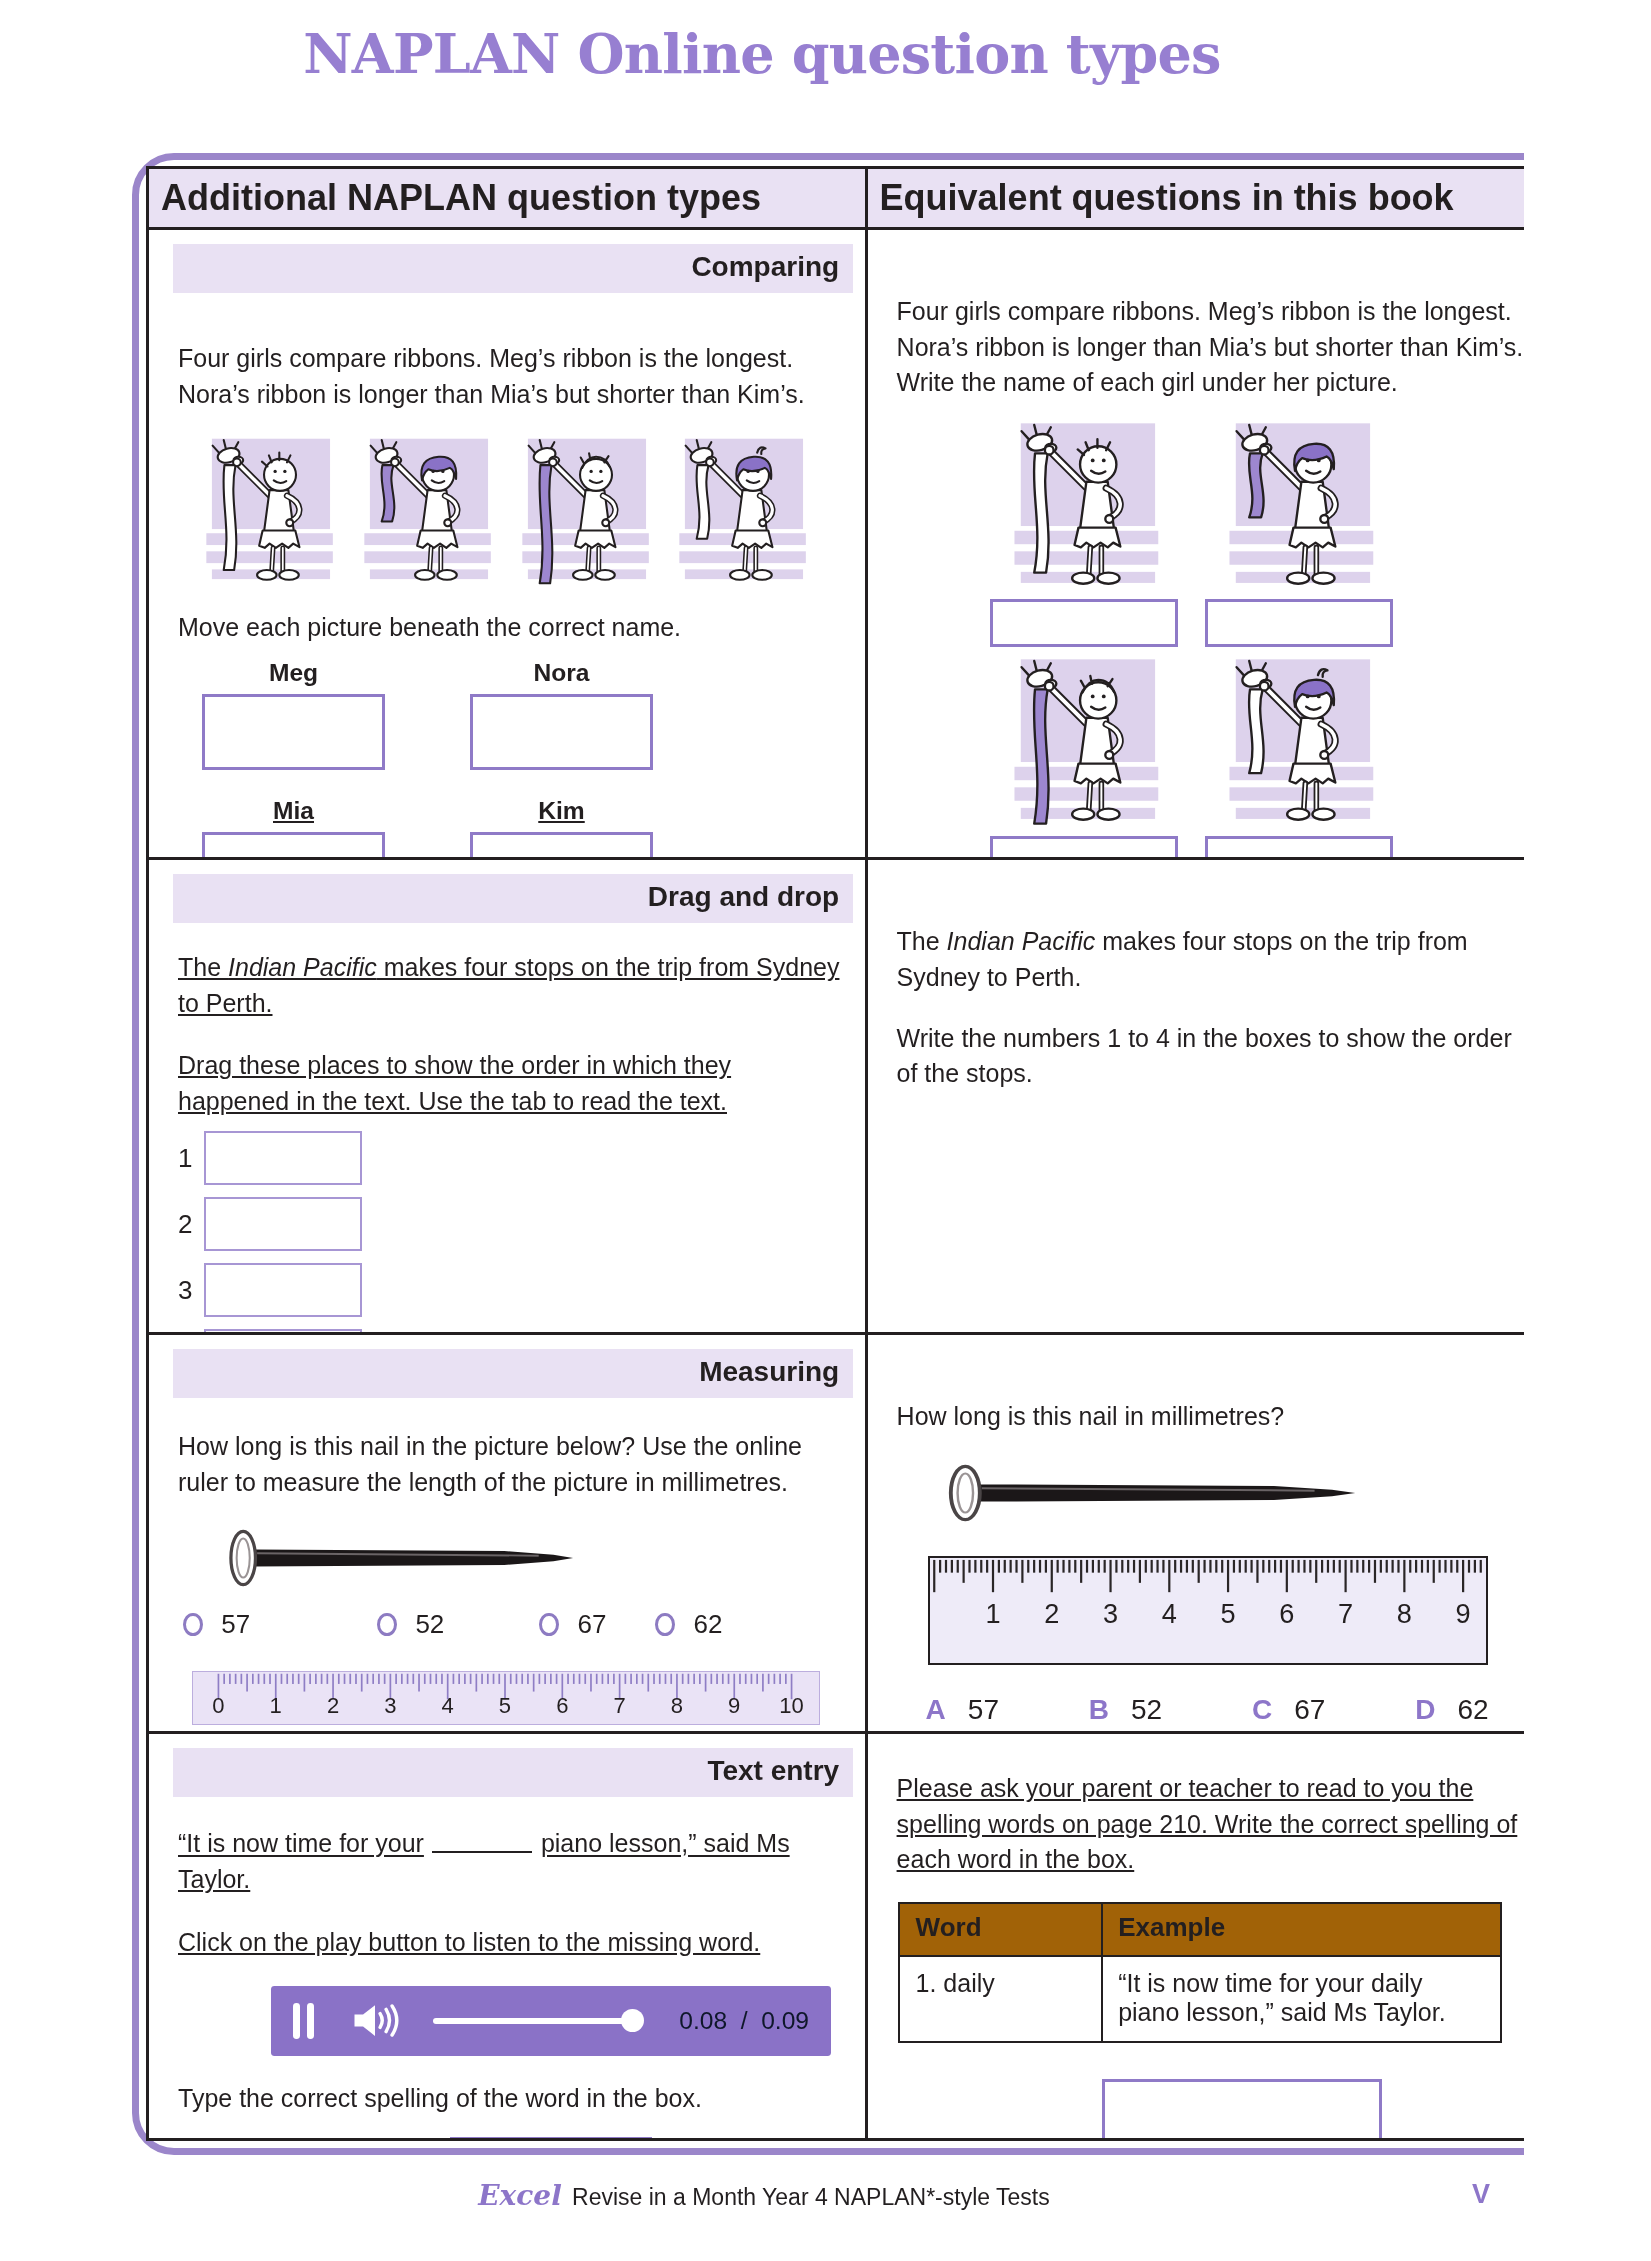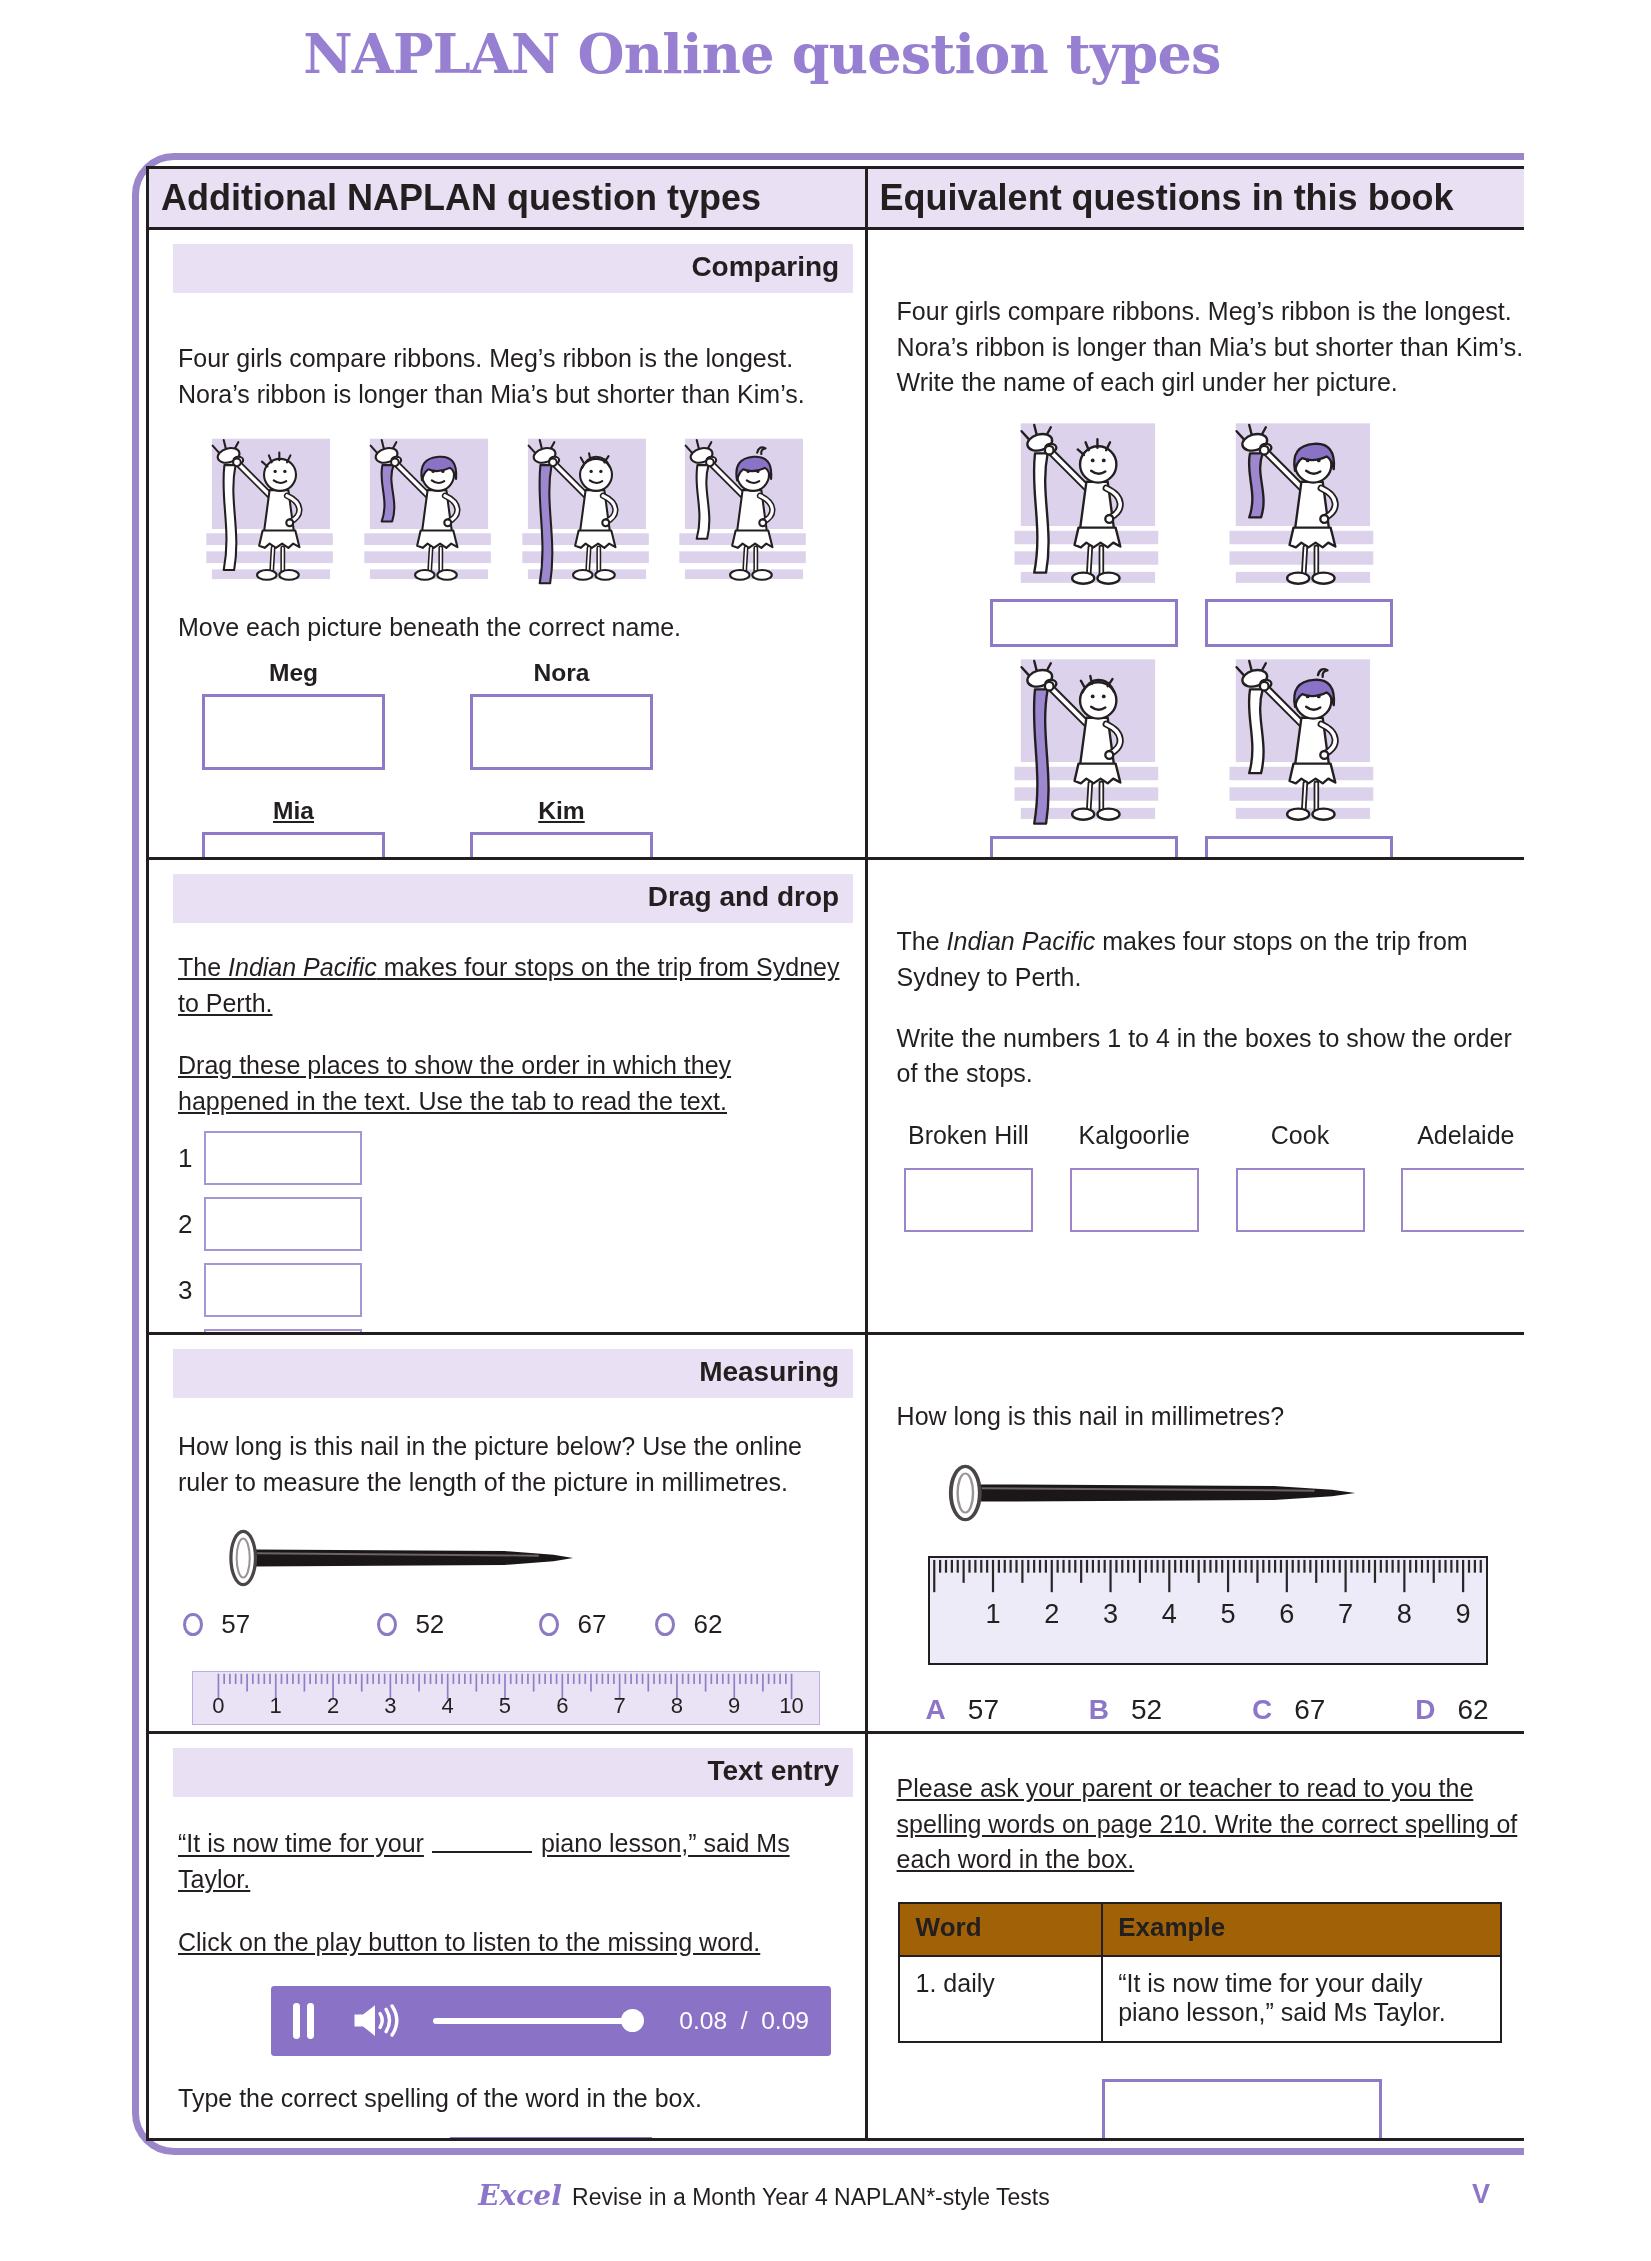--- a/index.html
+++ b/index.html
@@ -61,21 +61,21 @@
   .choice-abcd{display:flex;align-items:baseline;}
   
   .blank{display:inline-block;width:100px;border-bottom:2.5px solid #231f20;height:1.05em;margin:0 8.5px;vertical-align:baseline;}
   .audio{width:560px;height:70px;background:#8a72c7;border-radius:3.4px;display:flex;
          align-items:center;padding:0 22px;box-sizing:border-box;margin:25.5px 0 0 93px;}
   .pause{display:flex;gap:7.6px;margin-right:37px;}
   .pause span{display:block;width:6.8px;height:36px;background:#fff;border-radius:3.4px;}
   .spk{margin-right:34px;}
   .track{position:relative;flex:1;height:6px;background:#fff;border-radius:3.4px;margin-right:39px;}
   .knob{position:absolute;right:-3.4px;top:-8.5px;width:23px;height:23px;border-radius:50%;background:#fff;}
-  .times{display:flex;gap:13.6px;color:#ffffff;font-size:24.6px;align-items:center;}
+  .times{display:flex;gap:13.6px;color:#0f172a;font-size:24.6px;align-items:center;}
   .te-box{width:202px;height:71px;border:3.4px solid #8f7ac7;box-sizing:border-box;margin:20.4px 0 0 272px;background:#fff;}
   
   .word-table{border:2.5px solid #231f20;border-collapse:collapse;margin:24px 0 0 1.7px;width:604px;}
   .word-table td{border:2.5px solid #231f20;font-size:25px;vertical-align:top;padding:12px 15.3px 13.6px 15.3px;}
   .word-table .hd{background:#a16207;font-weight:bold;font-size:26px;padding:8.5px 15.3px 12px 15.3px;}
   .word-table .c1{width:170px;}
   .wt-box{width:280px;height:75px;border:3.4px solid #8f7ac7;box-sizing:border-box;margin:36px 0 0 205px;background:#fff;}
   
   .footer{position:absolute;top:2179px;left:2px;width:100%;display:flex;justify-content:center;
           align-items:baseline;font-size:23px;}
@@ -404,38 +404,20 @@
       </div>
       <div class="slot-row">
         <span class="slot-num">4</span>
         <div class="slot-box"></div>
       </div>
 
     </div>
     <div class="cell bb">
       <p class="p mt64"><span>The </span><span class="it">Indian Pacific</span><span> makes four stops on the trip from Sydney to Perth.</span></p>
       <p class="p mt30">Write the numbers 1 to 4 in the boxes to show the order of the stops.</p>
-      <div class="dd-cols">
-        <div class="dd-col">
-          <span class="lbl">Broken Hill</span>
-          <div class="dd-box"></div>
-        </div>
-        <div class="dd-col">
-          <span class="lbl">Kalgoorlie</span>
-          <div class="dd-box"></div>
-        </div>
-        <div class="dd-col">
-          <span class="lbl">Cook</span>
-          <div class="dd-box"></div>
-        </div>
-        <div class="dd-col">
-          <span class="lbl">Adelaide</span>
-          <div class="dd-box"></div>
-        </div>
-      </div>
     </div>
 
     <div class="cell lc bb">
       <div class="sec-head">Measuring</div>
       <p class="p mt36">How long is this nail in the picture below? Use the online ruler to measure the length of the picture in millimetres.</p>
       <div class="nail nail-left"><svg viewBox="0 0 430 74" preserveAspectRatio="none">
     <polygon points="34,26 340,28 400,33 424,37 400,41 340,46 34,48" fill="#1b1718"></polygon>
     <path d="M38,31 L382,34" stroke="#6a6466" stroke-width="2.5"></path>
     <ellipse cx="21" cy="37" rx="15" ry="34" fill="#fff" stroke="#4a4546" stroke-width="4"></ellipse>
     <ellipse cx="21" cy="37" rx="8" ry="25" fill="#fff" stroke="#9a9495" stroke-width="2.5"></ellipse>

